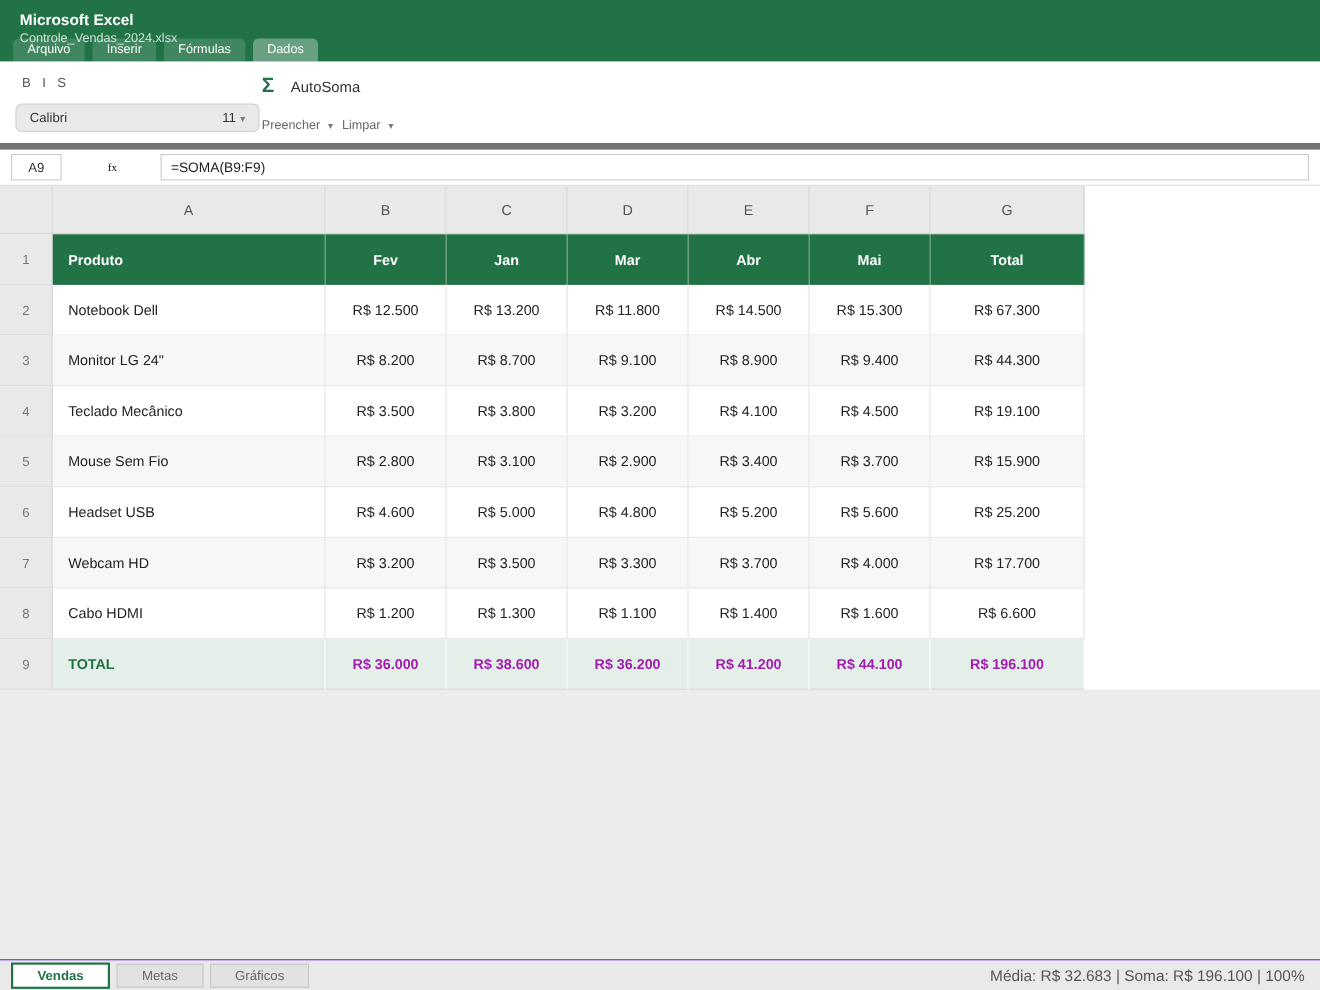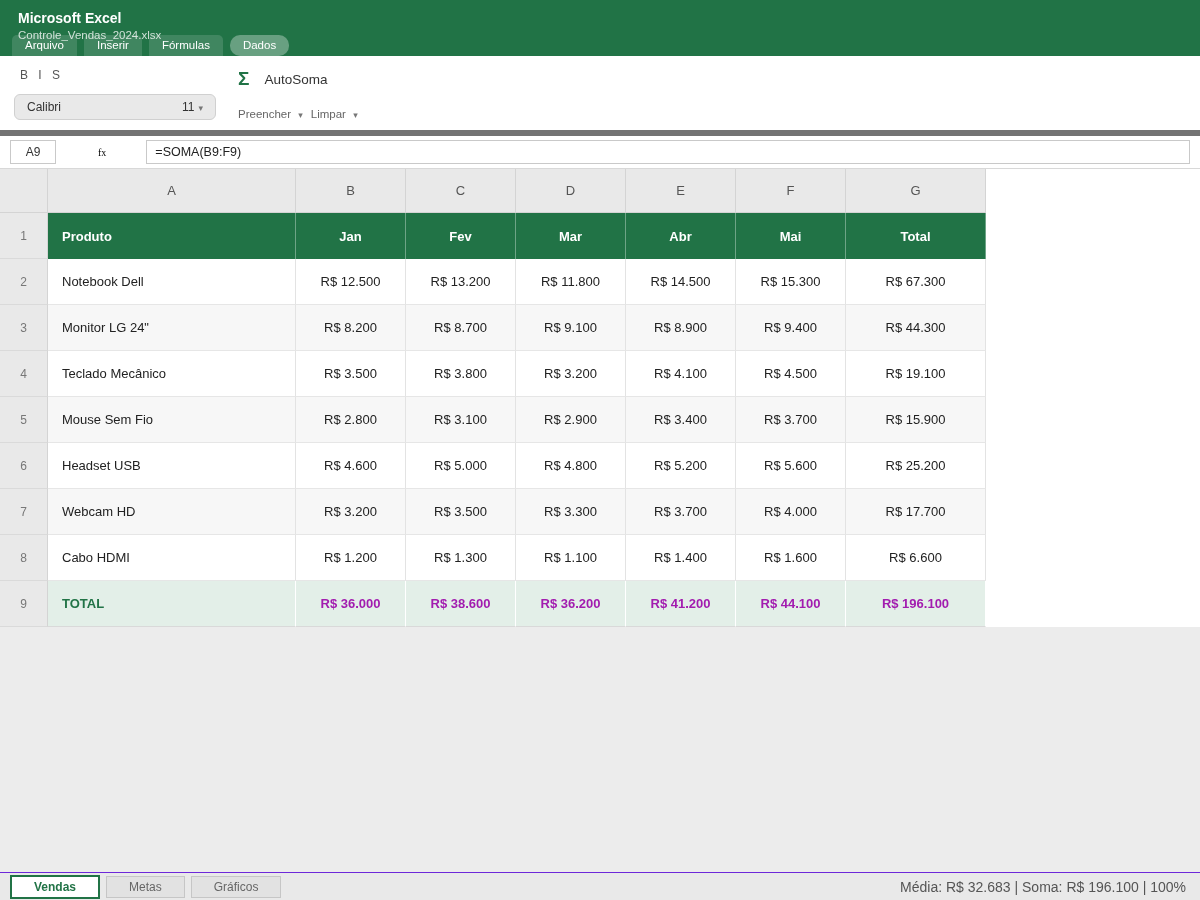--- a/index.html
+++ b/index.html
@@ -7,27 +7,27 @@
     font-family:"Liberation Sans", sans-serif; background:#ececec; }
 
   
   .titlebar { position:relative; height:56px; background:#217346; }
   .app-title { position:absolute; left:18px; top:10px; font-size:14px; font-weight:bold; color:#fff; }
   .doc-subtitle { position:absolute; left:18px; top:29px; font-size:11.5px; color:rgba(255,255,255,.78);
     z-index:2; pointer-events:none; }
   .ribbon-tabs { position:absolute; left:12px; bottom:0; display:flex; gap:7px; z-index:1; }
   .ribbon-tab { padding:4px 13px 5px; font-size:11.5px; color:#fff;
     background:rgba(255,255,255,.14); border-radius:5px 5px 0 0; cursor:default; }
-  .ribbon-tab.active { background:rgba(255,255,255,.32);border-radius:10px; }
+  .ribbon-tab.active { background:rgba(255,255,255,.32); }
 
   
   .toolbar { position:relative; height:80px; background:#fff; border-bottom:6px solid #737373; }
   .fmt-group { position:absolute; left:20px; top:12px; font-size:12px; color:#555; }
   .fmt-btn { margin-right:7px; cursor:default; }
-  .font-box { position:absolute; left:14px; top:38px; width:202px; height:26px;
+  .font-box { position:absolute; left:14px; top:38px; width:222px; height:26px;
     background:#e9e9e9; border:1px solid #d0d0d0; border-radius:6px;
     display:flex; align-items:center; justify-content:space-between; padding:0 12px;
     font-size:12px; color:#333; }
   .font-size-wrap { color:#333; }
   .caret { font-size:9px; color:#777; margin-left:4px; }
   .autosum { position:absolute; left:238px; top:12px; display:flex; align-items:center; gap:15px; }
   .sigma { color:#217346; font-weight:bold; font-size:19px; }
   .autosum-label { font-size:13.5px; color:#333; }
   .fill-clear { position:absolute; left:238px; top:52px; font-size:11.5px; color:#666;
     display:flex; gap:8px; align-items:flex-end; }
@@ -133,22 +133,22 @@
       <div class="col-head col-b">C</div>
       <div class="col-head col-b">D</div>
       <div class="col-head col-b">E</div>
       <div class="col-head col-b">F</div>
       <div class="col-head col-g">G</div>
     </div>
   <div id="grid-body">
       <div class="sheet-row row-head">
         <div class="gutter">1</div>
         <div class="cell col-a left">Produto</div>
+        <div class="cell col-b">Fev</div>
         <div class="cell col-b">Jan</div>
-        <div class="cell col-b">Fev</div>
         <div class="cell col-b">Mar</div>
         <div class="cell col-b">Abr</div>
         <div class="cell col-b">Mai</div>
         <div class="cell col-g">Total</div>
       </div>
       <div class="sheet-row">
         <div class="gutter">2</div>
         <div class="cell col-a left">Notebook Dell</div>
         <div class="cell col-b">R$ 12.500</div>
         <div class="cell col-b">R$ 13.200</div>

